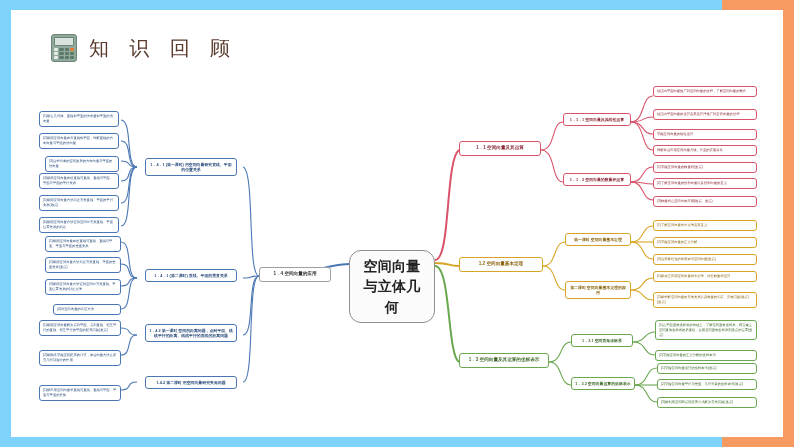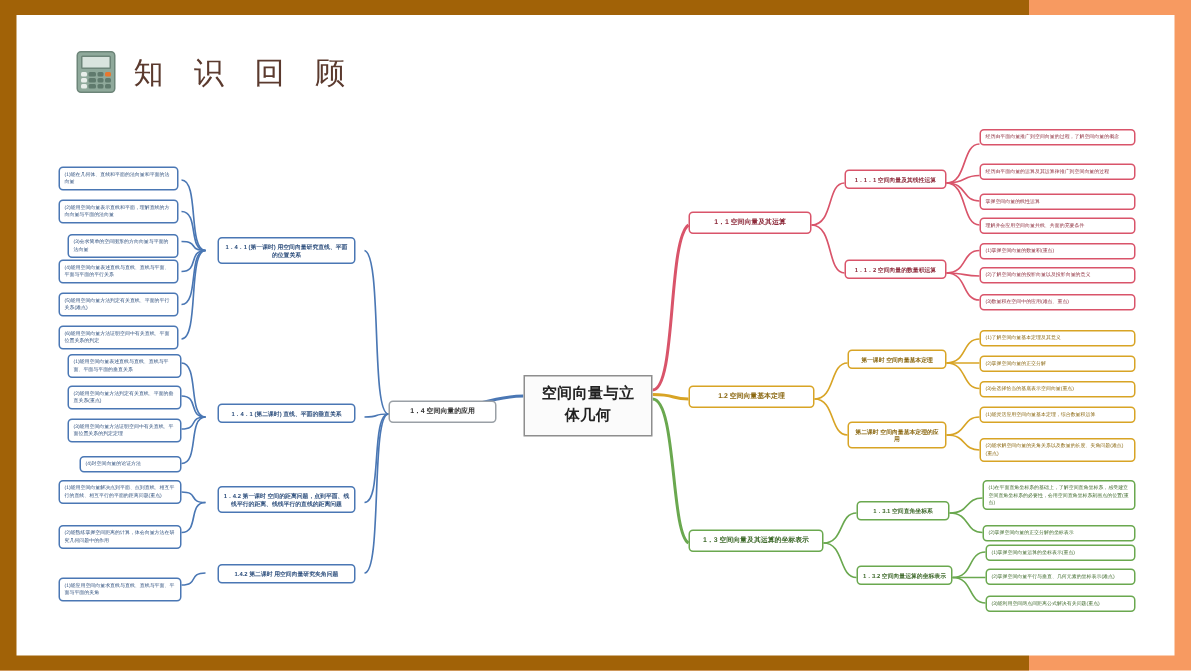--- a/index.html
+++ b/index.html
@@ -3,21 +3,22 @@
 <meta charset="utf-8">
 <style>
   html,body{margin:0;padding:0;}
   body{
     width:794px;height:447px;overflow:hidden;
     background:#f79a61;
     font-family:"Liberation Sans","DejaVu Sans",sans-serif;
   }
   .slide{
     position:absolute;left:0;top:0;width:686px;height:447px;
-    background:#a16207;
+    background:#7dd3fc;
+    padding-left:36px;
   }
   .inner{
     position:absolute;left:11px;top:10px;
     width:772px;height:427px;
     background:#ffffff;
   }
   
   .header{position:absolute;left:40px;top:24px;display:flex;align-items:center;gap:12px;}
   .calc-icon{
     width:26px;height:28px;border-radius:3px;
@@ -36,22 +37,22 @@
   
   .map{position:absolute;left:0;top:0;width:772px;height:427px;}
   .map svg{position:absolute;left:0;top:0;}
   .node{
     position:absolute;box-sizing:border-box;
     background:#fff;border:1px solid #999;border-radius:3px;
     font-size:3.4px;line-height:1.45;color:#333;
     padding:2px 3px;
   }
   .root{
-    border:1px solid #8e8e8e;background:#fbfbfb;border-radius:0;
-    font-size:10px;font-weight:bold;color:#222;
+    border:1px solid #8e8e8e;background:#fbfbfb;border-radius:12px;
+    font-size:14px;font-weight:bold;color:#222;
     padding:5px 8px;text-align:center;letter-spacing:.3px;
   }
   .lvl1{font-size:4.6px;font-weight:bold;padding:3px 4px;text-align:center;}
   .lvl2{font-size:3.9px;font-weight:bold;padding:2.5px 3px;text-align:center;}
   .leaf{font-size:3.3px;}
   .c-red{border-color:#d9546a;color:#8d2b3b;}
   .c-yel{border-color:#d8a425;color:#8a6710;}
   .c-grn{border-color:#6aa84f;color:#3f6a2c;}
   .c-blu{border-color:#4a77b4;color:#2e4f7d;}
   .c-gry{border-color:#9aa0a6;color:#333;}

